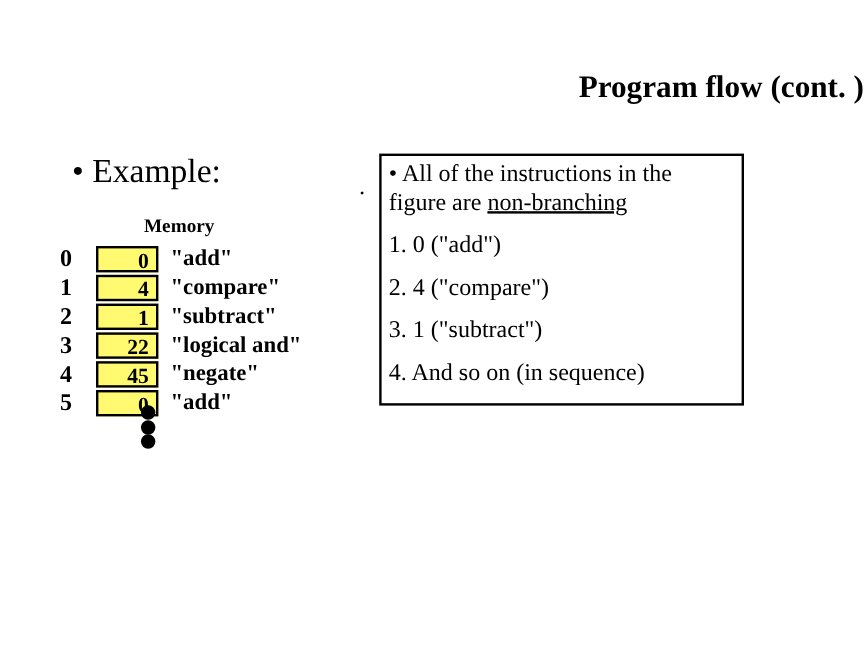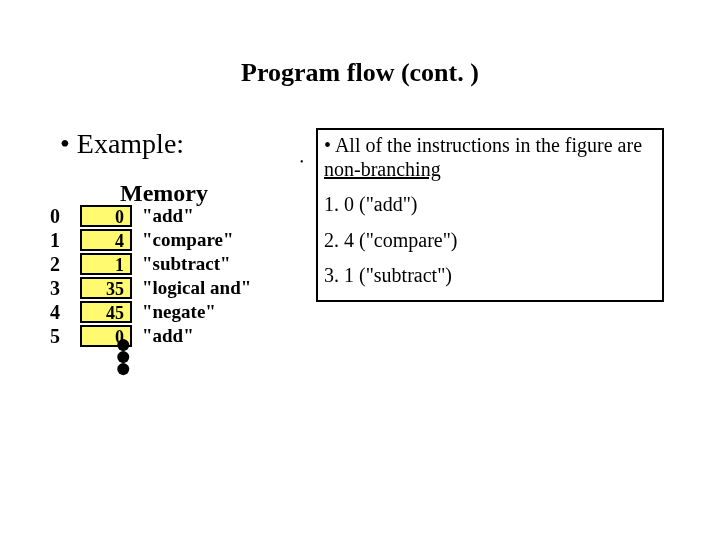--- a/index.html
+++ b/index.html
@@ -6,21 +6,21 @@
     margin: 0;
     padding: 0;
     width: 720px;
     height: 540px;
     background: #fff;
     font-family: "Times New Roman", Times, serif;
     color: #000;
     position: relative;
   }
   .title {
-    text-align: center;
+    text-align: right;
     font-weight: bold;
     font-size: 26px;
     padding-top: 58px;
   }
   .example-label {
     position: absolute;
     top: 128px;
     left: 60px;
     font-size: 28px;
   }
@@ -28,21 +28,21 @@
     position: absolute;
     top: 180px;
     left: 50px;
     width: 260px;
   }
   .mem-header {
     position: absolute;
     top: 0;
     left: 70px;
     font-weight: bold;
-    font-size: 24px;
+    font-size: 16px;
   }
   .mem-table {
     position: absolute;
     top: 24px;
     left: 0;
     border-collapse: collapse;
   }
   .mem-table td.addr {
     font-weight: bold;
     font-size: 20px;
@@ -86,21 +86,21 @@
   .small-dot {
     position: absolute;
     top: 156px;
     left: 300px;
     font-size: 10px;
   }
   .info-box {
     position: absolute;
     top: 128px;
     left: 316px;
-    width: 348px;
+    width: 304px;
     border: 2px solid #000;
     padding: 4px 6px 8px 6px;
     font-size: 20px;
     line-height: 1.18;
     box-sizing: border-box;
   }
   .info-box p {
     margin: 0 0 12px 0;
   }
   .info-box p:last-child { margin-bottom: 4px; }
@@ -134,21 +134,21 @@
     <tr>
       <td class="addr">2</td>
       <td class="cellwrap">
             <div class="mem-cell">1</div>
           </td>
       <td class="mnemonic">"subtract"</td>
     </tr>
     <tr>
       <td class="addr">3</td>
       <td class="cellwrap">
-            <div class="mem-cell">35</div>
+            <div class="mem-cell">22</div>
           </td>
       <td class="mnemonic">"logical and"</td>
     </tr>
     <tr>
       <td class="addr">4</td>
       <td class="cellwrap">
             <div class="mem-cell">45</div>
           </td>
       <td class="mnemonic">"negate"</td>
     </tr>
@@ -170,13 +170,14 @@
 
 <div class="small-dot">•</div>
 
 <div class="info-box">
   <p>
     <span>• All of the instructions in the figure are </span><span class="underline">non-branching</span>
   </p>
   <p>1. 0 ("add")</p>
   <p>2. 4 ("compare")</p>
   <p>3. 1 ("subtract")</p>
+  <p>4. And so on (in sequence)</p>
 </div>
 
 </body></html>

